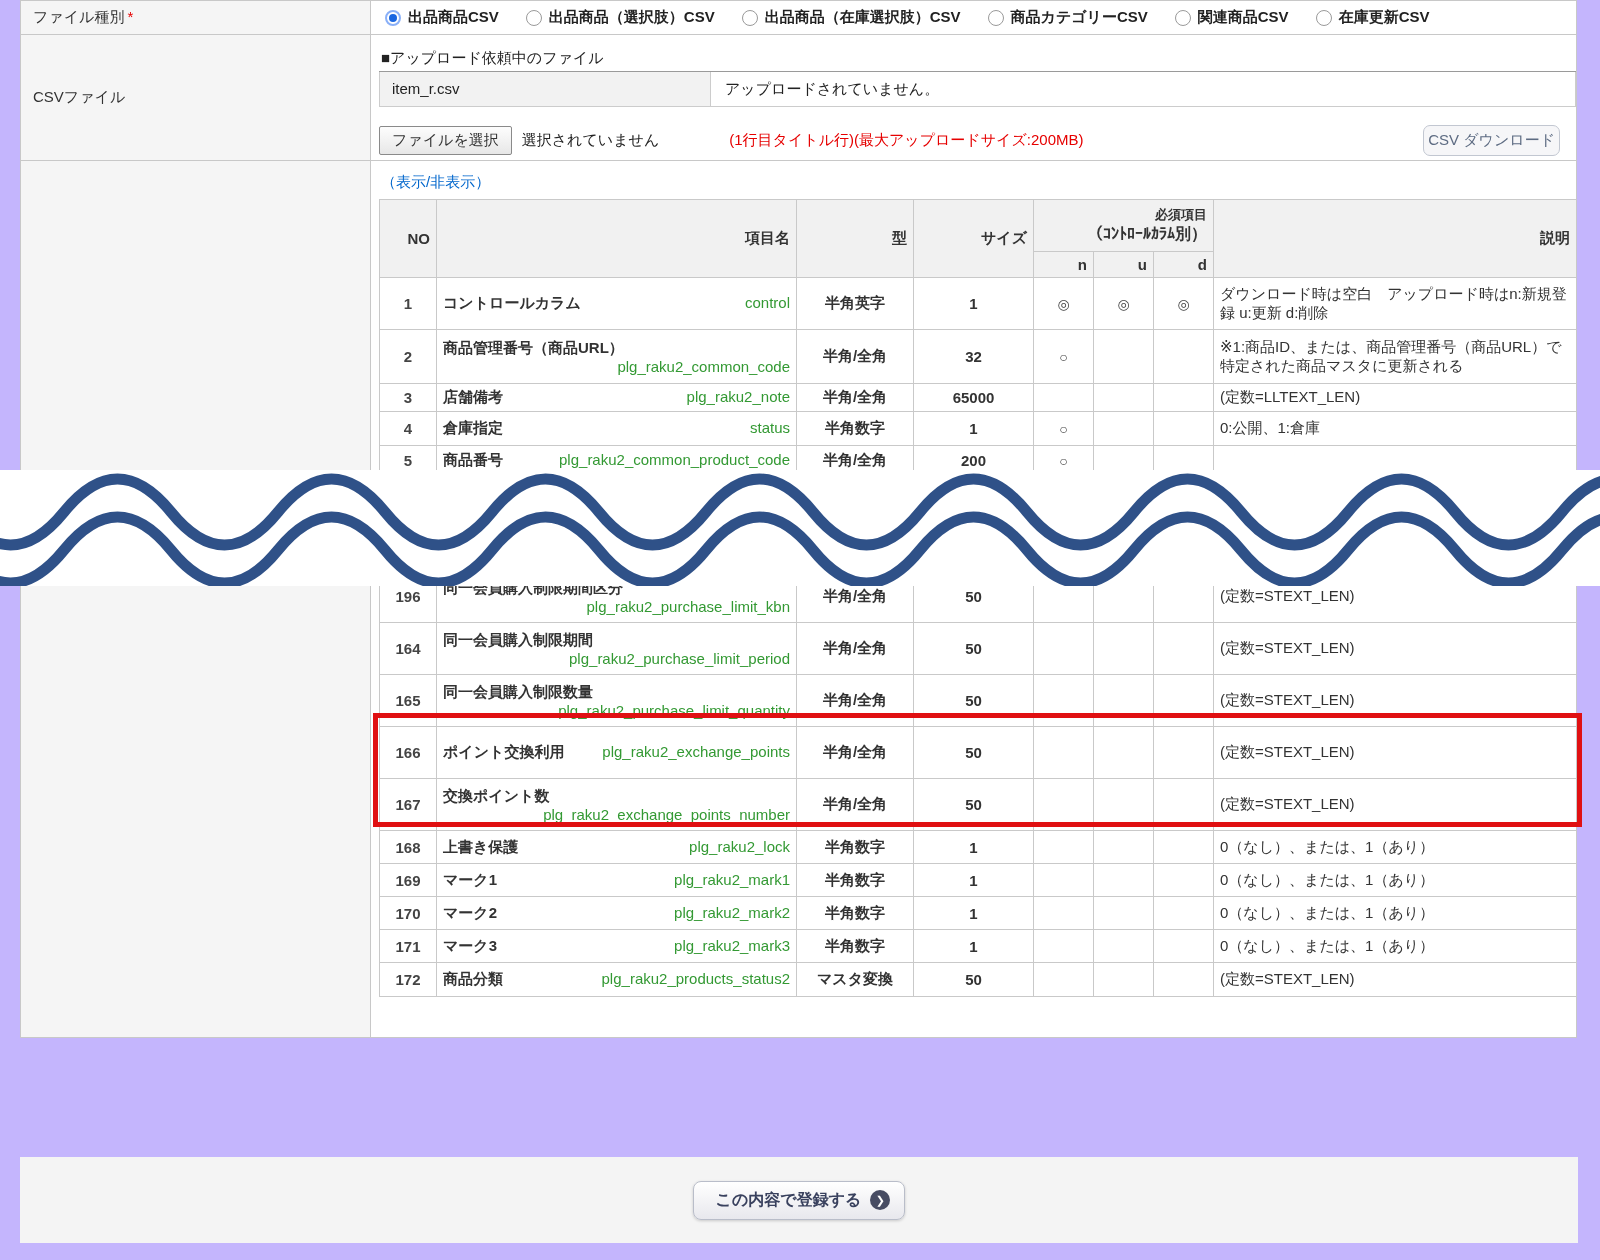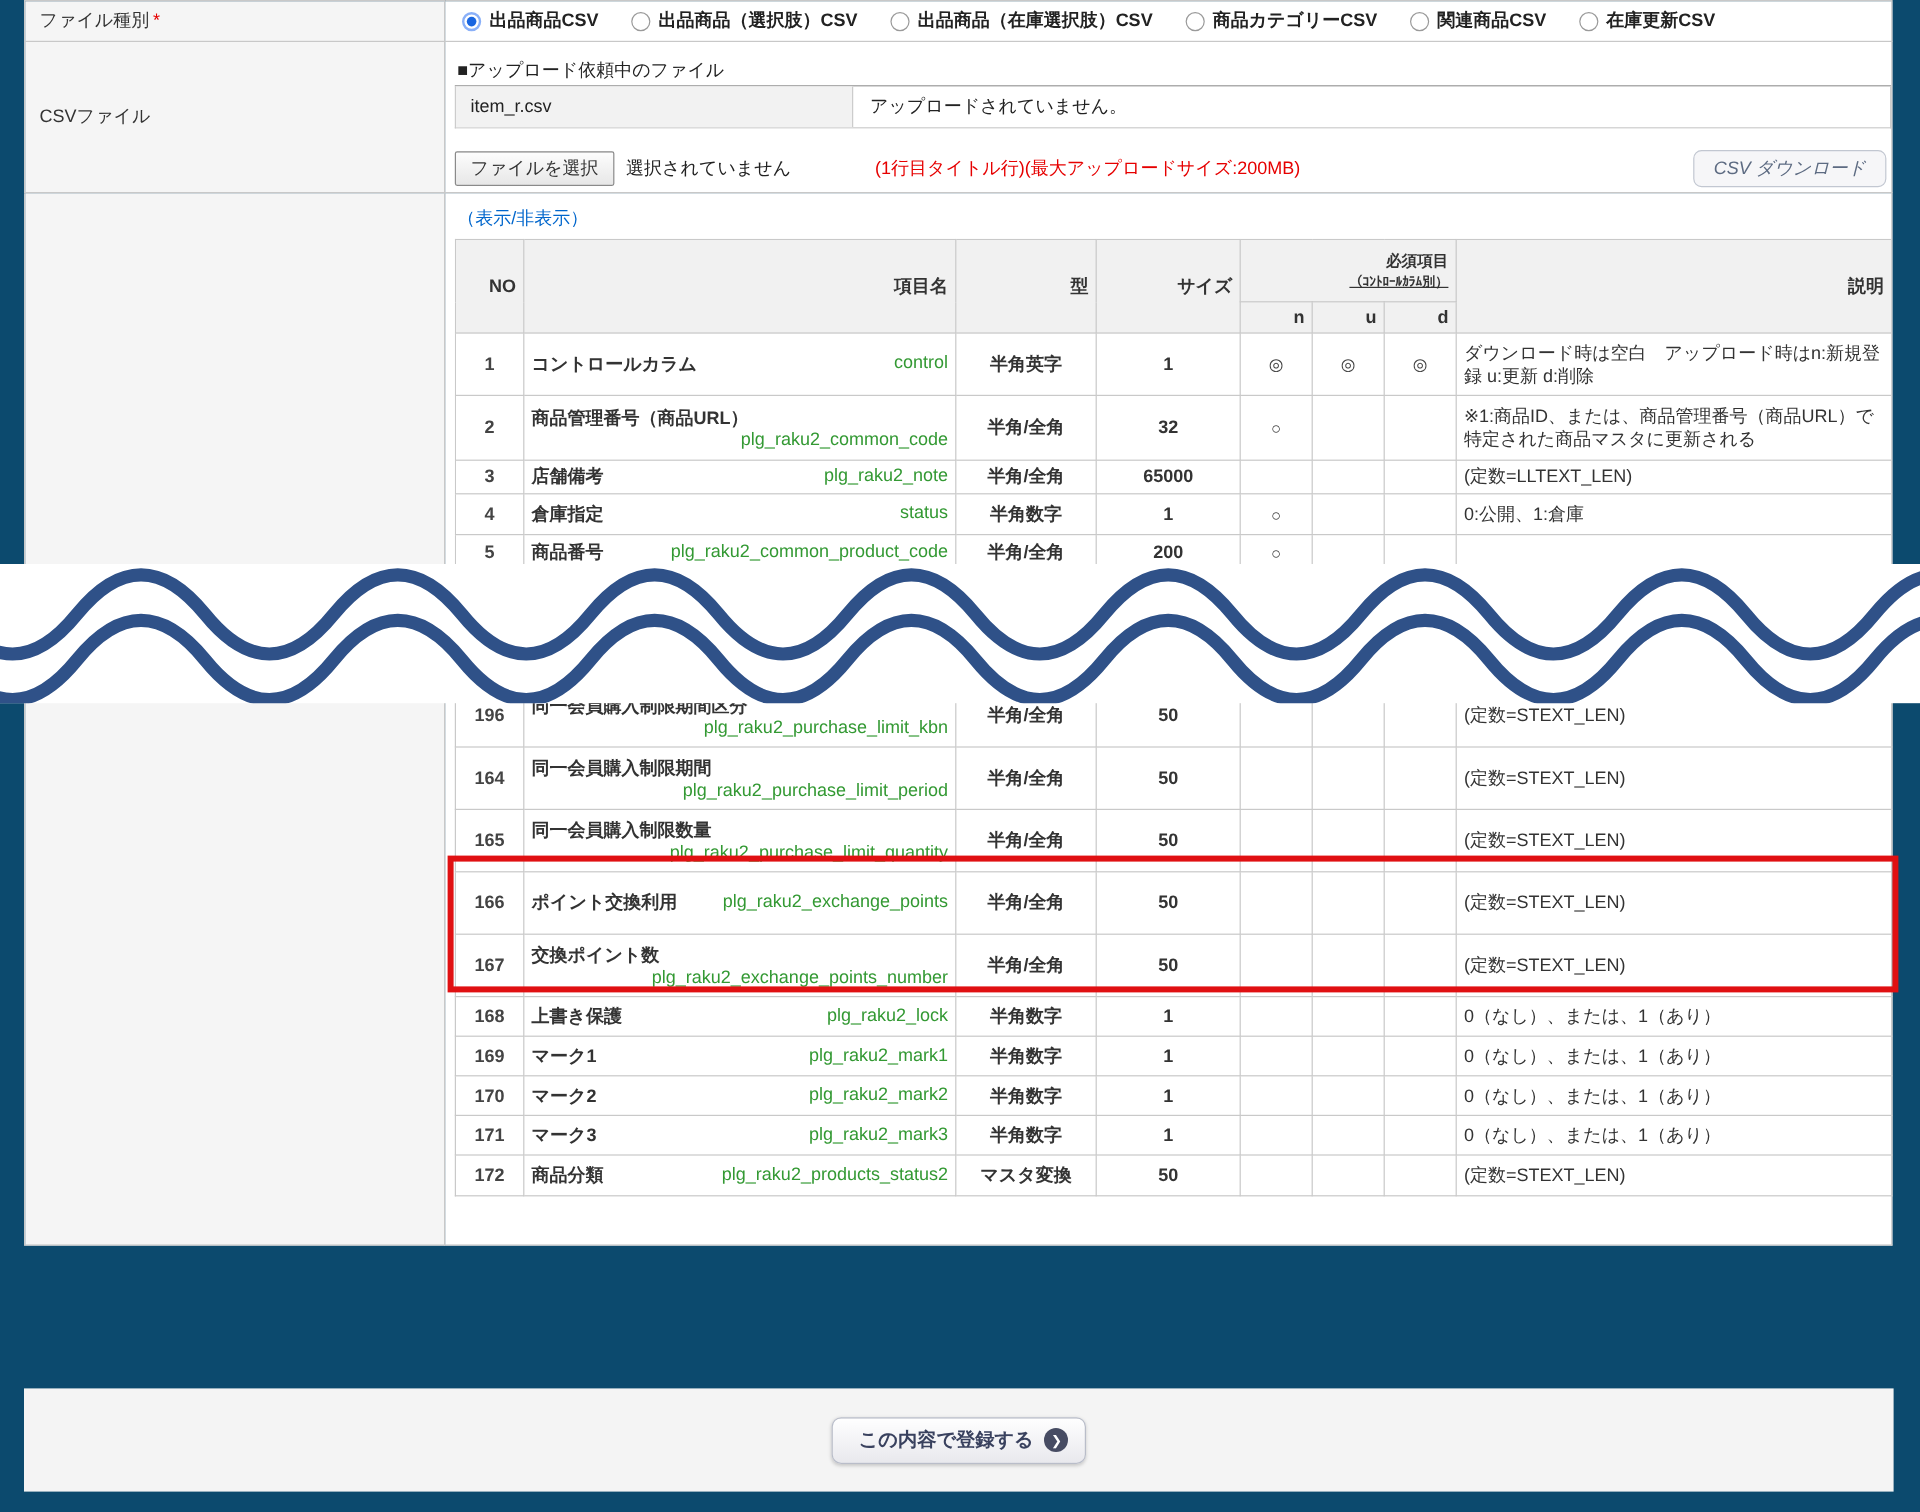--- a/index.html
+++ b/index.html
@@ -1,16 +1,16 @@
 <!DOCTYPE html>
 <html><head>
 <meta charset="utf-8">
 <style>
   html,body{margin:0;padding:0;background:#fff;}
-  .page{position:relative;width:1600px;height:1260px;background:#0c4a6e;
+  .page{position:relative;width:1600px;height:1260px;background:#c4b5fd;
         font-family:"Liberation Sans","DejaVu Sans",sans-serif;font-size:15px;color:#222;overflow:hidden;}
   
   table.outer{position:absolute;left:20px;top:0;width:1557px;border-collapse:collapse;}
   table.outer > tbody > tr > td{border:1px solid #c8c8c8;vertical-align:middle;}
   td.lbl{width:327px;background:#f5f5f5;padding:4px 12px;color:#333;}
   td.cnt{background:#fff;padding:0 0 0 8px;}
   .req{color:#e60000;margin-left:3px;}
   
   .radio-row{display:flex;align-items:center;gap:27px;height:33px;padding-left:6px;}
   .radio{display:inline-flex;align-items:center;gap:7px;font-weight:bold;cursor:pointer;}
@@ -21,30 +21,30 @@
   .csv-cell{padding:0 30px 14px 8px;}
   .upload-title{margin-top:10px;padding:0 0 3px 2px;border-bottom:1px solid #9a9a9a;}
   .file-row{display:flex;border:1px solid #ccc;border-top:none;height:34px;line-height:34px;}
   .file-name{width:331px;background:#f2f2f2;border-right:1px solid #ccc;padding:0 12px;box-sizing:border-box;}
   .file-status{flex:1;padding:0 14px;}
   .select-row{margin-top:18px;display:flex;align-items:center;position:relative;height:32px;}
   .btn-choose{border:1px solid #8a8a8a;border-radius:2px;background:linear-gradient(#fdfdfd,#e7e7e7);
               padding:4px 12px;font-size:15px;color:#333;cursor:pointer;font-family:inherit;}
   .no-file{margin-left:10px;}
   .red-note{color:#e60000;margin-left:70px;}
-  .btn-download{position:absolute;right:4px;border:1px solid #c2c7d1;border-radius:7px;background:#f6f6f8;
-                color:#5d6b82;padding:5px 16px;font-size:15px;cursor:pointer;font-family:inherit;font-style:italic;}
+  .btn-download{position:absolute;right:16px;border:1px solid #c2c7d1;border-radius:7px;background:#f6f6f8;
+                color:#5d6b82;padding:5px 4px;font-size:15px;cursor:pointer;font-family:inherit;}
   
   .main-cell{vertical-align:top;background:#fff;padding:6px 0 40px 8px;}
   .toggle-link{display:inline-block;margin:6px 0 6px 2px;color:#0066cc;height:20px;cursor:pointer;text-decoration:none;}
   table.spec{border-collapse:collapse;table-layout:fixed;width:1197px;}
   table.spec th,table.spec td{border:1px solid #c9c9c9;padding:2px 6px;box-sizing:border-box;}
   table.spec th{background:#f1f1f1;font-weight:bold;color:#333;text-align:right;}
   th.req-head{padding:1px;}
-  .req-sub{font-weight:bold;font-size:11px;text-decoration:underline;}
+  .req-sub{font-weight:bold;font-size:16px;}
   .c-no{text-align:center;font-weight:bold;color:#444;}
   .c-name{padding:4px 10px;}
   .name-wrap{display:flex;flex-wrap:wrap;justify-content:space-between;column-gap:28px;}
   .nm{font-weight:bold;color:#333;}
   .code{margin-left:auto;color:#339933;}
   .c-type{text-align:center;font-weight:bold;color:#333;}
   .c-size{text-align:center;font-weight:bold;color:#333;}
   .c-m{text-align:center;font-size:14px;color:#444;}
   .c-desc{padding:4px 10px;color:#333;}
   .top-clip{height:272px;overflow:hidden;width:1197px;}

